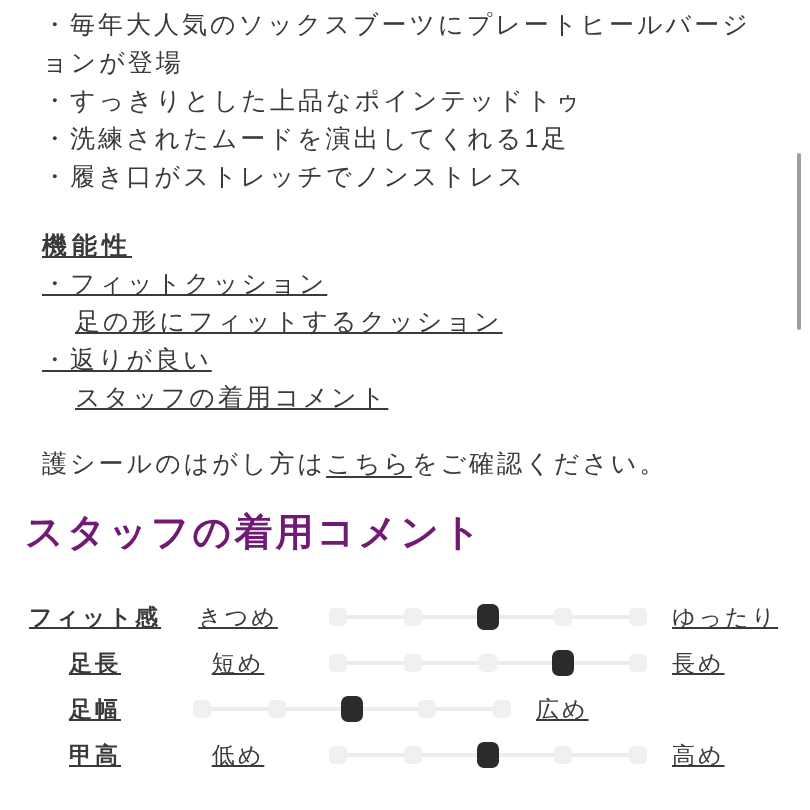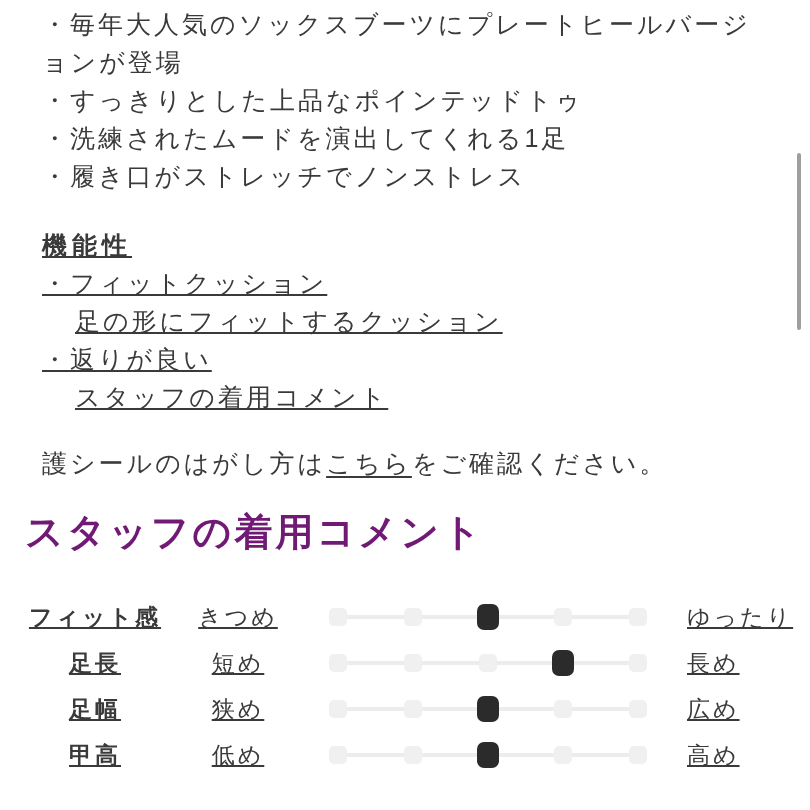--- a/index.html
+++ b/index.html
@@ -90,21 +90,21 @@
     border-radius: 5px;
   }
   .slider-dot.active {
     width: 22px;
     height: 26px;
     margin: 0 -2px;
     background: #2b2b2b;
     border-radius: 7px;
   }
   .col-right {
-    margin-left: 40px;
+    margin-left: 25px;
     font-size: 23px;
     letter-spacing: 3px;
     white-space: nowrap;
   }
   .scrollbar-thumb {
     position: absolute;
     right: 9px;
     top: 153px;
     width: 4px;
     height: 177px;
@@ -162,21 +162,20 @@
           <div class="slider-dot"></div>
           <div class="slider-dot"></div>
           <div class="slider-dot"></div>
           <div class="slider-dot active"></div>
           <div class="slider-dot"></div>
         </div>
       <div class="col-right">長め</div>
     </div>
     <div class="slider-row">
       <div class="col-label">足幅</div>
-      <div class="col-left">狭め</div>
       <div class="col-slider">
           <div class="slider-track"></div>
           <div class="slider-dot"></div>
           <div class="slider-dot"></div>
           <div class="slider-dot active"></div>
           <div class="slider-dot"></div>
           <div class="slider-dot"></div>
         </div>
       <div class="col-right">広め</div>
     </div>

